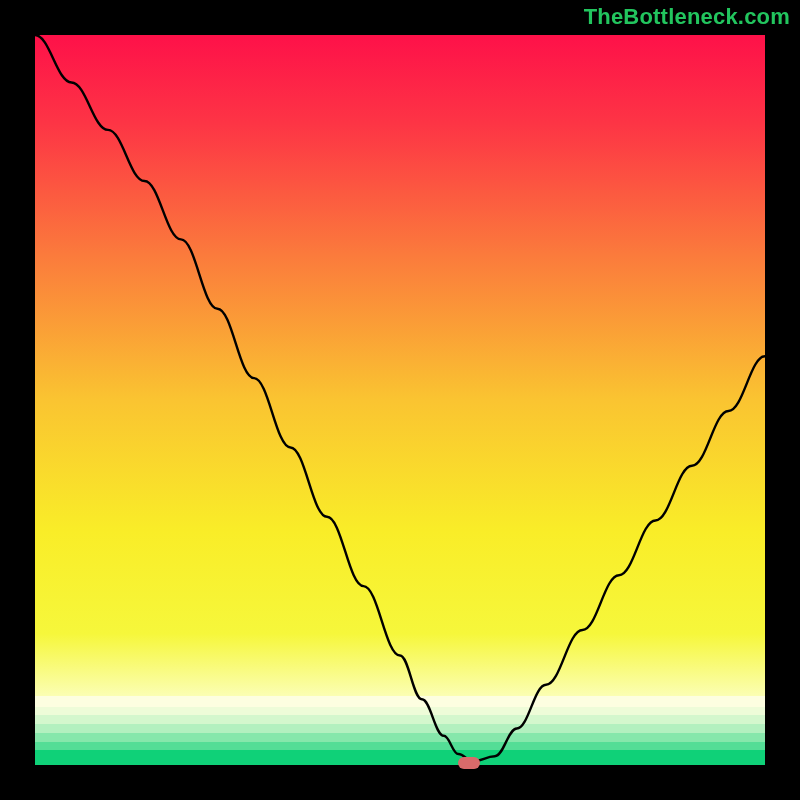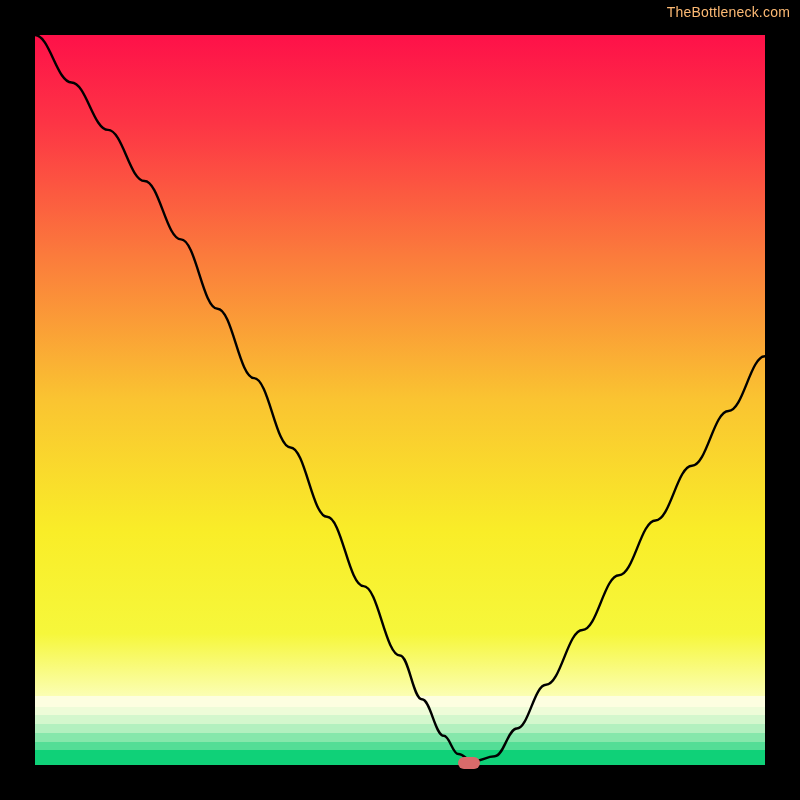--- a/index.html
+++ b/index.html
@@ -7,24 +7,24 @@
   .chart-container {
     position: relative;
     width: 800px;
     height: 800px;
     background: #000;
   }
   .watermark {
     position: absolute;
     top: 4px;
     right: 10px;
-    color: #fdba74;
+    color: #22c55e;
     font-family: Arial, Helvetica, sans-serif;
-    font-size: 14px;
-    font-weight: normal;
+    font-size: 22px;
+    font-weight: bold;
     z-index: 40;
     letter-spacing: 0.2px;
   }
   .plot-area {
     position: absolute;
     left: 35px;
     top: 35px;
     width: 730px;
     height: 730px;
   }

